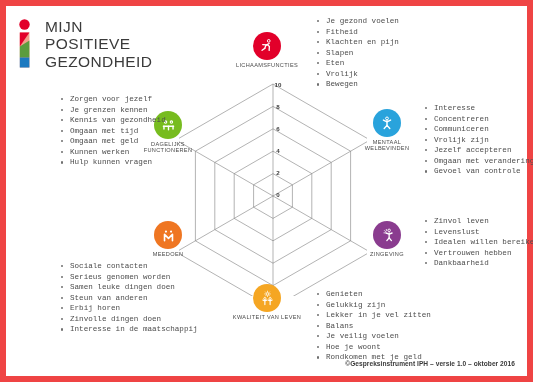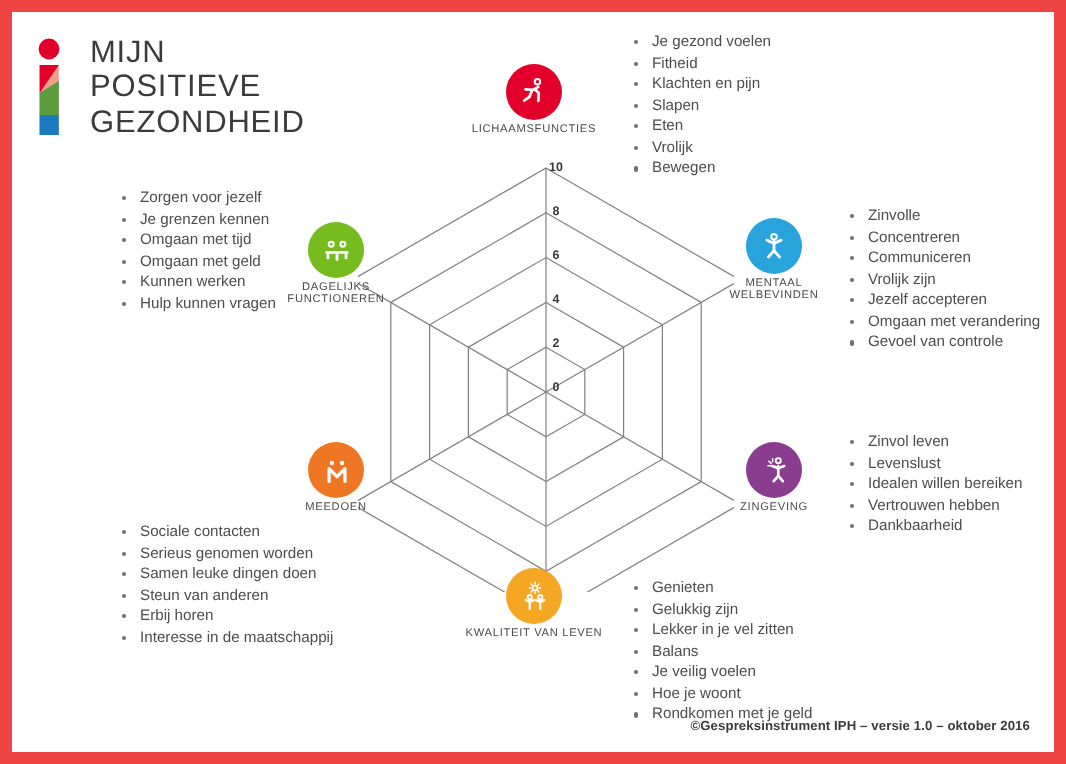--- a/index.html
+++ b/index.html
@@ -36,21 +36,21 @@
   }
   .badge-label{
     position:absolute;left:50%;transform:translateX(-50%);
     white-space:pre;text-align:center;
     font-size:5.6px;letter-spacing:0.35px;color:#4a4a4a;
     line-height:6.4px;font-weight:400;
   }
 
   
   ul.blist{
-    list-style:none;margin:0;padding:0;
+    list-style:none;margin:0;padding:0;font-family:Liberation Mono, monospace;
   }
   ul.blist li{
     font-size:7.6px;line-height:10.55px;color:#4d4d4d;
     position:relative;padding-left:11px;white-space:nowrap;
   }
   ul.blist li::before{
     content:"";position:absolute;left:2px;top:4.2px;
     width:2.1px;height:2.1px;border-radius:50%;background:#6f6f6f;
   }
 
@@ -141,21 +141,21 @@
         <circle cx="12" cy="5.1" r="2.1" fill="none" stroke="#fff" stroke-width="1.5"></circle>
         <path d="M12 8.4 V16.4" fill="none" stroke="#fff" stroke-width="2.1" stroke-linecap="round"></path>
         <path d="M12 10.2 L6.6 7.6 M12 10.2 L17.4 7.6" fill="none" stroke="#fff" stroke-width="2.1" stroke-linecap="round"></path>
         <path d="M12 15.6 L7.8 20.2 M12 15.6 L16.2 20.2" fill="none" stroke="#fff" stroke-width="2.1" stroke-linecap="round"></path>
       </svg>
       <div class="badge-label" style="top:30px;">MENTAAL
 WELBEVINDEN</div>
     </div>
   </div>
   <ul class="blist" style="left:417px;top:97px;position:absolute;">
-      <li>Zinvolle</li>
+      <li>Interesse</li>
       <li>Concentreren</li>
       <li>Communiceren</li>
       <li>Vrolijk zijn</li>
       <li>Jezelf accepteren</li>
       <li>Omgaan met verandering</li>
       <li>Gevoel van controle</li>
     </ul>
 
   <div class="petal" style="left:367px;top:215px;">
     <div class="badge" style="width:28px;height:28px;background:#8a3c8f;">
@@ -218,39 +218,41 @@
       </svg>
       <div class="badge-label" style="top:30px;">MEEDOEN</div>
     </div>
   </div>
   <ul class="blist" style="left:53px;top:255px;position:absolute;">
       <li>Sociale contacten</li>
       <li>Serieus genomen worden</li>
       <li>Samen leuke dingen doen</li>
       <li>Steun van anderen</li>
       <li>Erbij horen</li>
+      <li>Zinvolle dingen doen</li>
       <li>Interesse in de maatschappij</li>
     </ul>
 
   <div class="petal" style="left:148px;top:105px;">
     <div class="badge" style="width:28px;height:28px;background:#77bc1f;">
       <svg viewBox="0 0 24 24" width="17" height="17">
         <circle cx="7.9" cy="7.2" r="1.7" fill="none" stroke="#fff" stroke-width="1.5"></circle>
         <circle cx="16.1" cy="7.2" r="1.7" fill="none" stroke="#fff" stroke-width="1.5"></circle>
         <path d="M4.8 13.0 H19.2" fill="none" stroke="#fff" stroke-width="2" stroke-linecap="round"></path>
         <path d="M12 13.0 V18.0" fill="none" stroke="#fff" stroke-width="2" stroke-linecap="round"></path>
         <path d="M5.6 13.0 V17.0 M18.4 13.0 V17.0" fill="none" stroke="#fff" stroke-width="2" stroke-linecap="round"></path>
       </svg>
       <div class="badge-label" style="top:30px;">DAGELIJKS
 FUNCTIONEREN</div>
     </div>
   </div>
   <ul class="blist" style="left:53px;top:88px;position:absolute;">
       <li>Zorgen voor jezelf</li>
       <li>Je grenzen kennen</li>
+      <li>Kennis van gezondheid</li>
       <li>Omgaan met tijd</li>
       <li>Omgaan met geld</li>
       <li>Kunnen werken</li>
       <li>Hulp kunnen vragen</li>
     </ul>
 
   <div id="footer">©Gespreksinstrument IPH – versie 1.0 – oktober 2016</div>
 
 </div>
 

